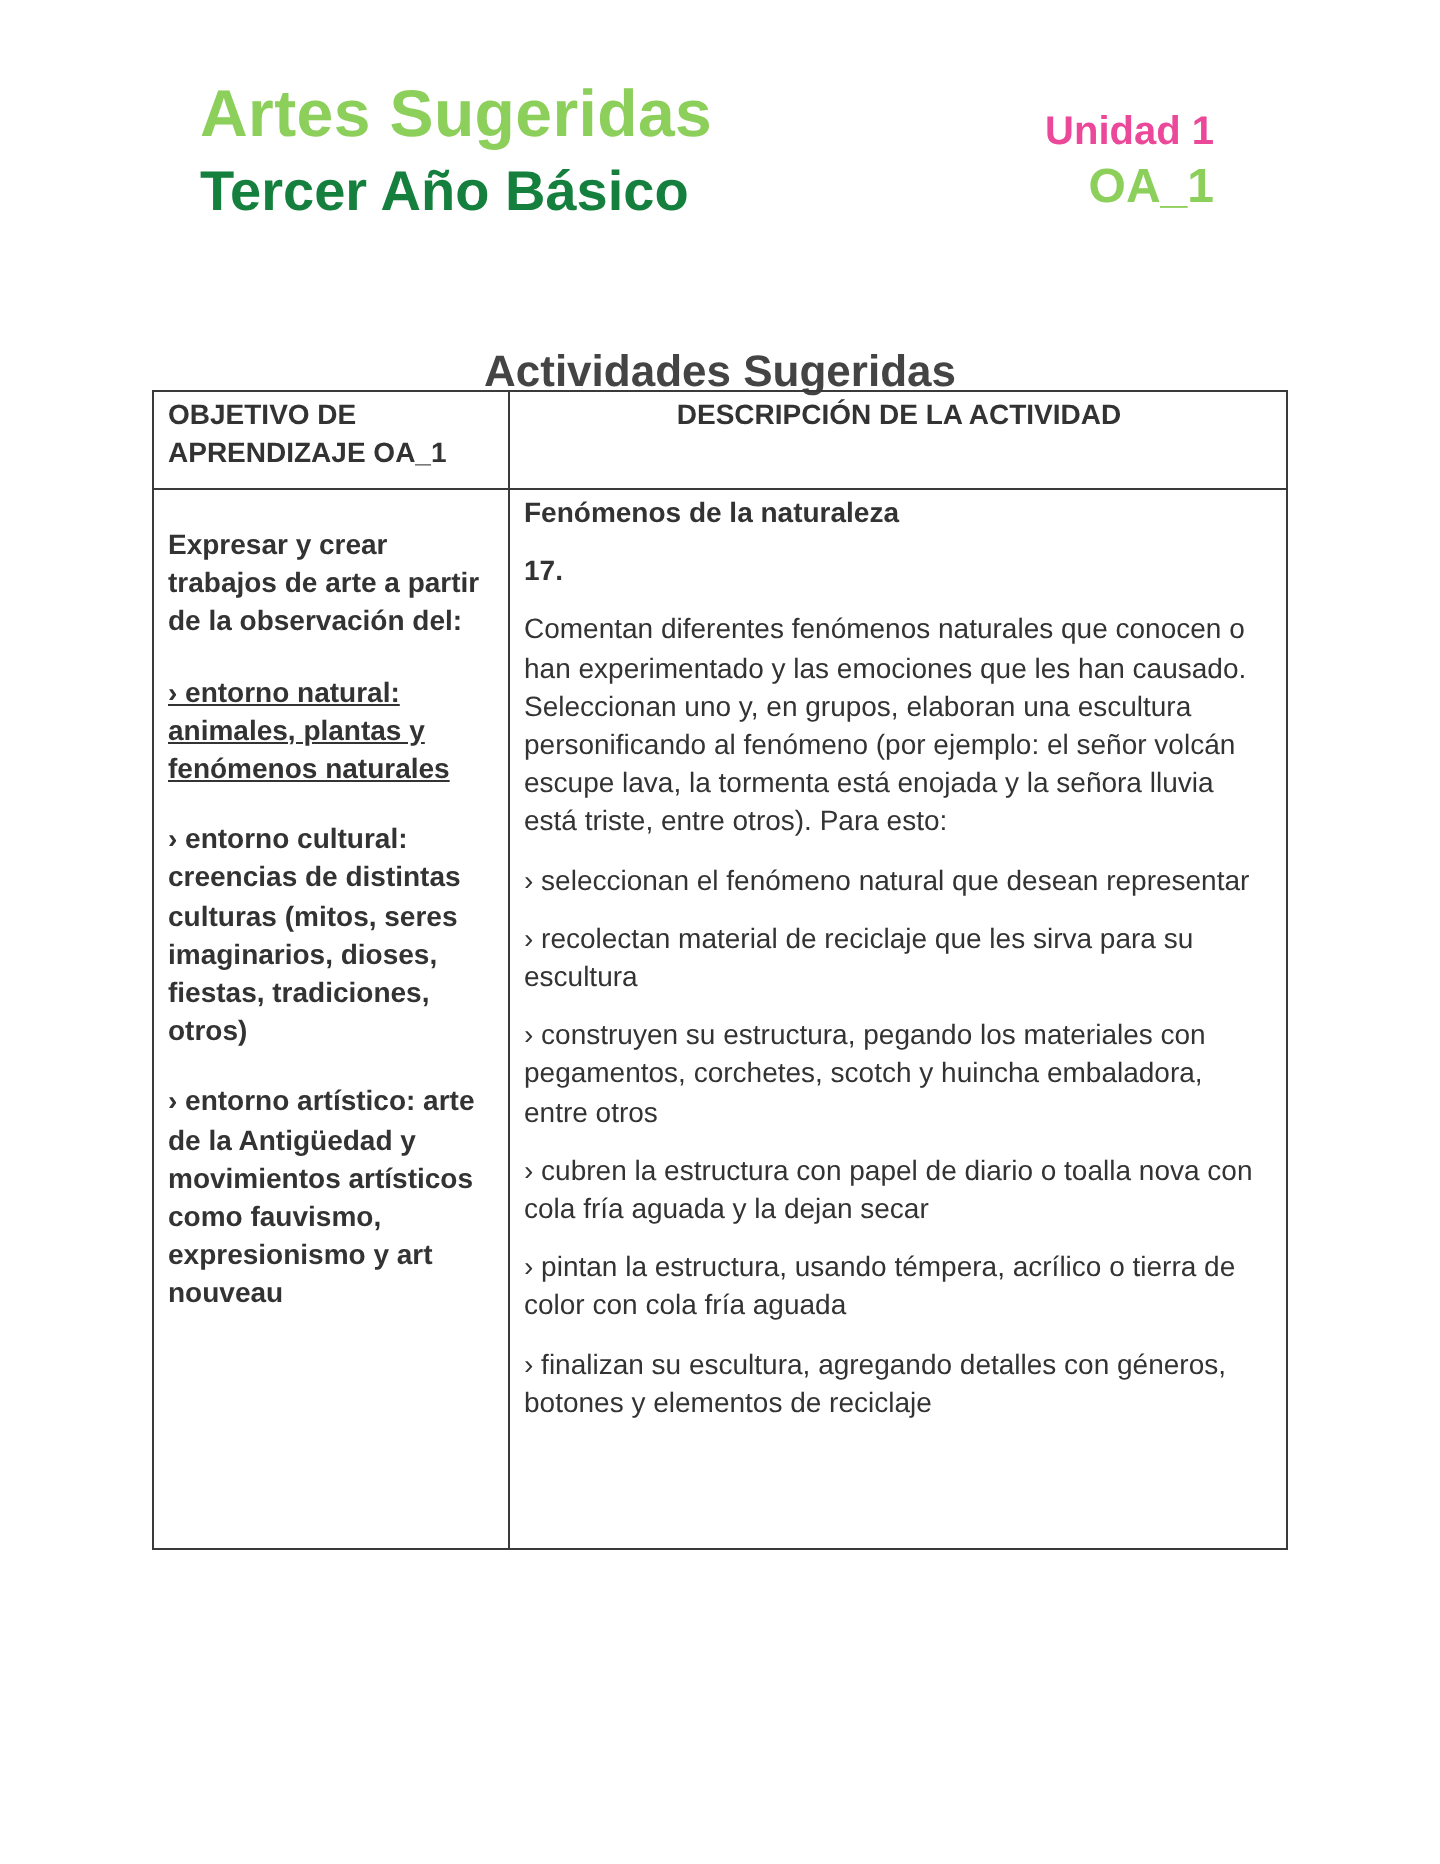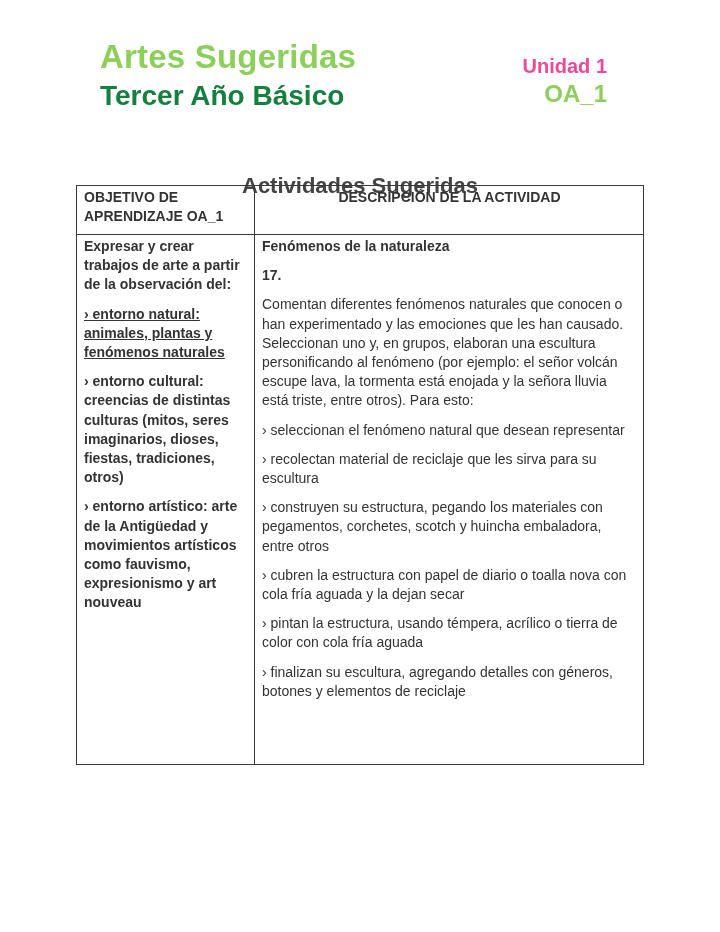--- a/index.html
+++ b/index.html
@@ -22,33 +22,33 @@
     }
     .header-oa {
       position: absolute; right: 113px; top: 82px;
       font-size: 24px; font-weight: bold; color: #8ccf5a; line-height: 1; text-align: right;
     }
     .section-title {
       position: absolute; left: 0; width: 720px; top: 150px; text-align: center;
       font-size: 22px; font-weight: bold; color: #444444; line-height: 1; margin-top: 25px;
     }
     table.activities {
-      position: absolute; left: 76px; top: 185px; width: 568px;
+      position: absolute; left: 76px; top: 195px; width: 568px;
       border-collapse: collapse; table-layout: fixed;
     }
     table.activities td, table.activities th {
       border: 1.3px solid #3a3a3a; vertical-align: top;
       padding: 2px 6px 4px 7px;
       font-size: 14px; line-height: 19.2px; color: #333333;
     }
     table.activities th { font-weight: bold; text-align: left; height: 42px; }
     th.col-desc { text-align: center !important; margin-top: 28px; }
     .col-obj { width: 178px; }
     td.obj-cell { height: 523px; font-weight: bold; padding-top: 3px; }
-    td.obj-cell p { margin: 0 0 10px 0; }
+    td.obj-cell p { margin: 16px 0 10px 0; }
     .underlined { text-decoration: underline; }
     td.desc-cell { padding-top: 3px; }
     td.desc-cell p { margin: 0 0 10px 0; }
     .bold { font-weight: bold; }
   </style>
 </head>
 <body>
 
 <div>
   <div class="header-title">Artes Sugeridas</div>

